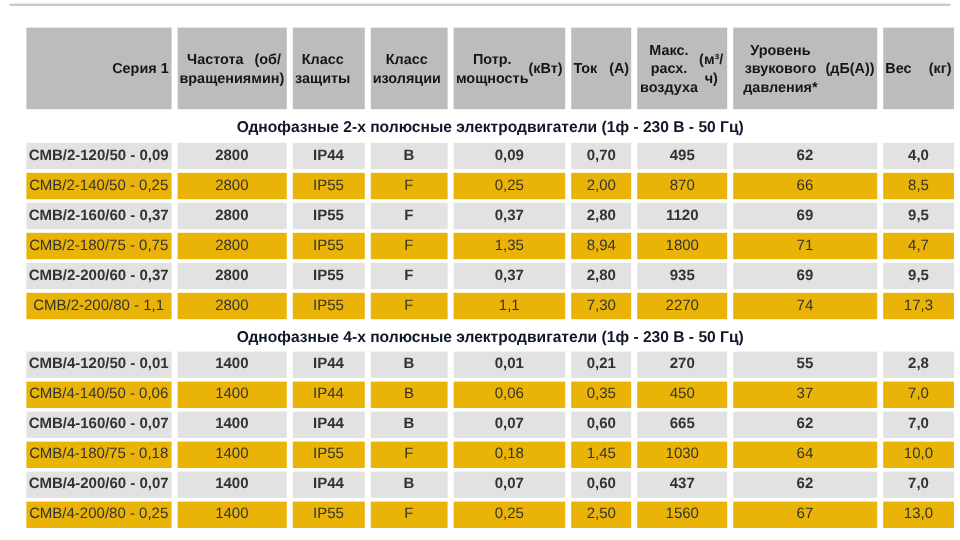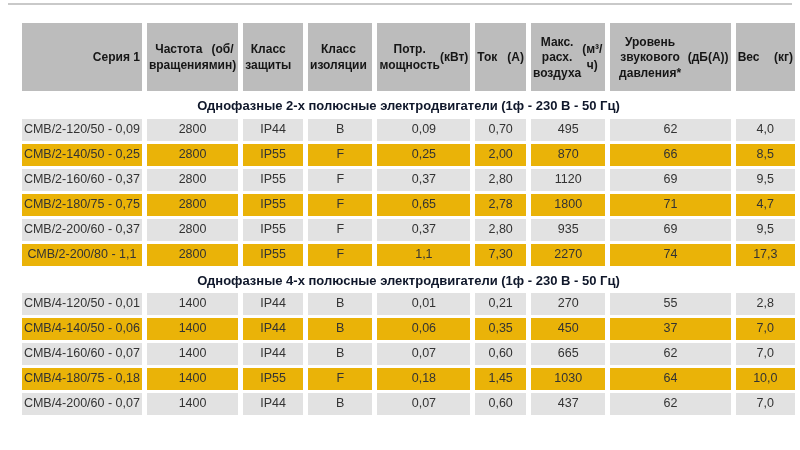--- a/index.html
+++ b/index.html
@@ -31,21 +31,21 @@
     text-align: center; line-height: 1.3;
   }
   .th-inner.vcenter { justify-content: flex-end; }
   .th-label { white-space: pre-line; }
   .th-unit  { white-space: pre-line; }
   td {
     font-size: 12.5px; color: #333333; text-align: center;
     padding: 3px 2px 4px 2px; line-height: 1.2;
     overflow: hidden; white-space: nowrap;
   }
-  tr.light td { background: #e2e2e2; }
+  tr.light td { background: #e2e2e2; font-weight: bold; }
   tr.dark  td { background: #eab308; }
   td.section-title {
     background: #ffffff; font-weight: bold; font-size: 13px;
     color: #0f172a; padding: 4px 0 2px 0;
   }
 </style>
 </head>
 <body>
 
 <div class="top-rule"></div>
@@ -161,22 +161,22 @@
         <td>2,80</td>
         <td>1120</td>
         <td>69</td>
         <td>9,5</td>
       </tr>
       <tr class="dark">
         <td>СМВ/2-180/75 - 0,75</td>
         <td>2800</td>
         <td>IP55</td>
         <td>F</td>
-        <td>0,65</td>
-        <td>2,78</td>
+        <td>1,35</td>
+        <td>8,94</td>
         <td>1800</td>
         <td>71</td>
         <td>4,7</td>
       </tr>
       <tr class="light">
         <td>СМВ/2-200/60 - 0,37</td>
         <td>2800</td>
         <td>IP55</td>
         <td>F</td>
         <td>0,37</td>
@@ -247,14 +247,25 @@
         <td>СМВ/4-200/60 - 0,07</td>
         <td>1400</td>
         <td>IP44</td>
         <td>B</td>
         <td>0,07</td>
         <td>0,60</td>
         <td>437</td>
         <td>62</td>
         <td>7,0</td>
       </tr>
+      <tr class="dark">
+        <td>СМВ/4-200/80 - 0,25</td>
+        <td>1400</td>
+        <td>IP55</td>
+        <td>F</td>
+        <td>0,25</td>
+        <td>2,50</td>
+        <td>1560</td>
+        <td>67</td>
+        <td>13,0</td>
+      </tr>
     </tbody>
 </table>
 
 </body></html>

